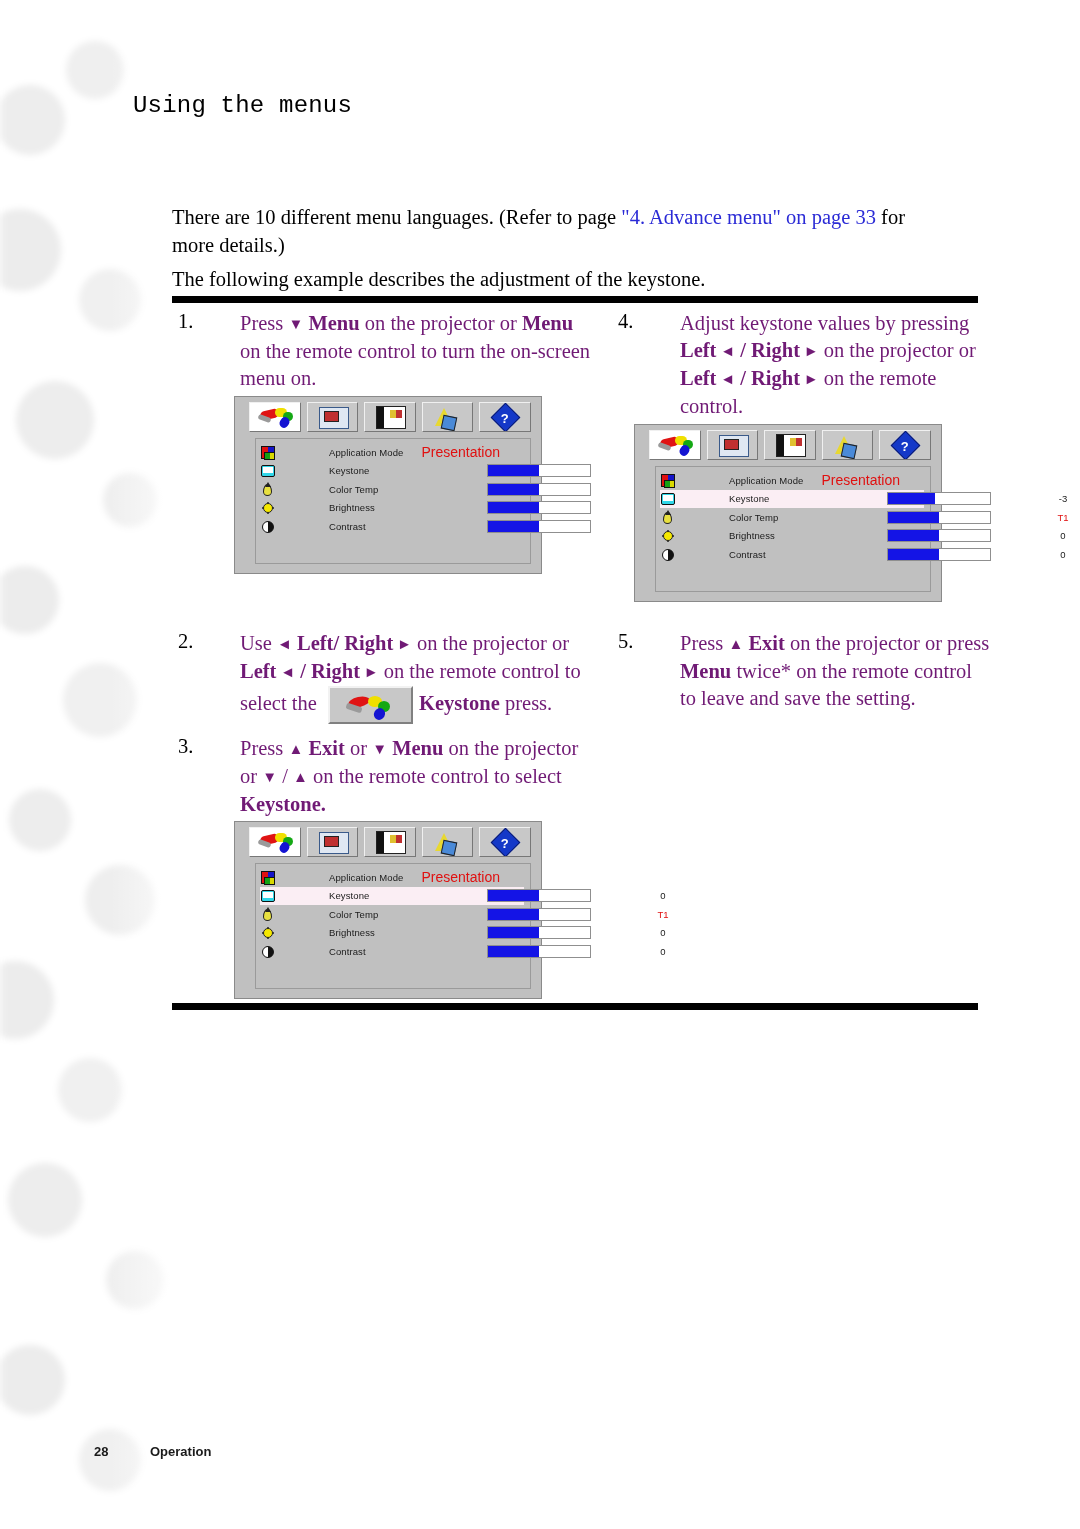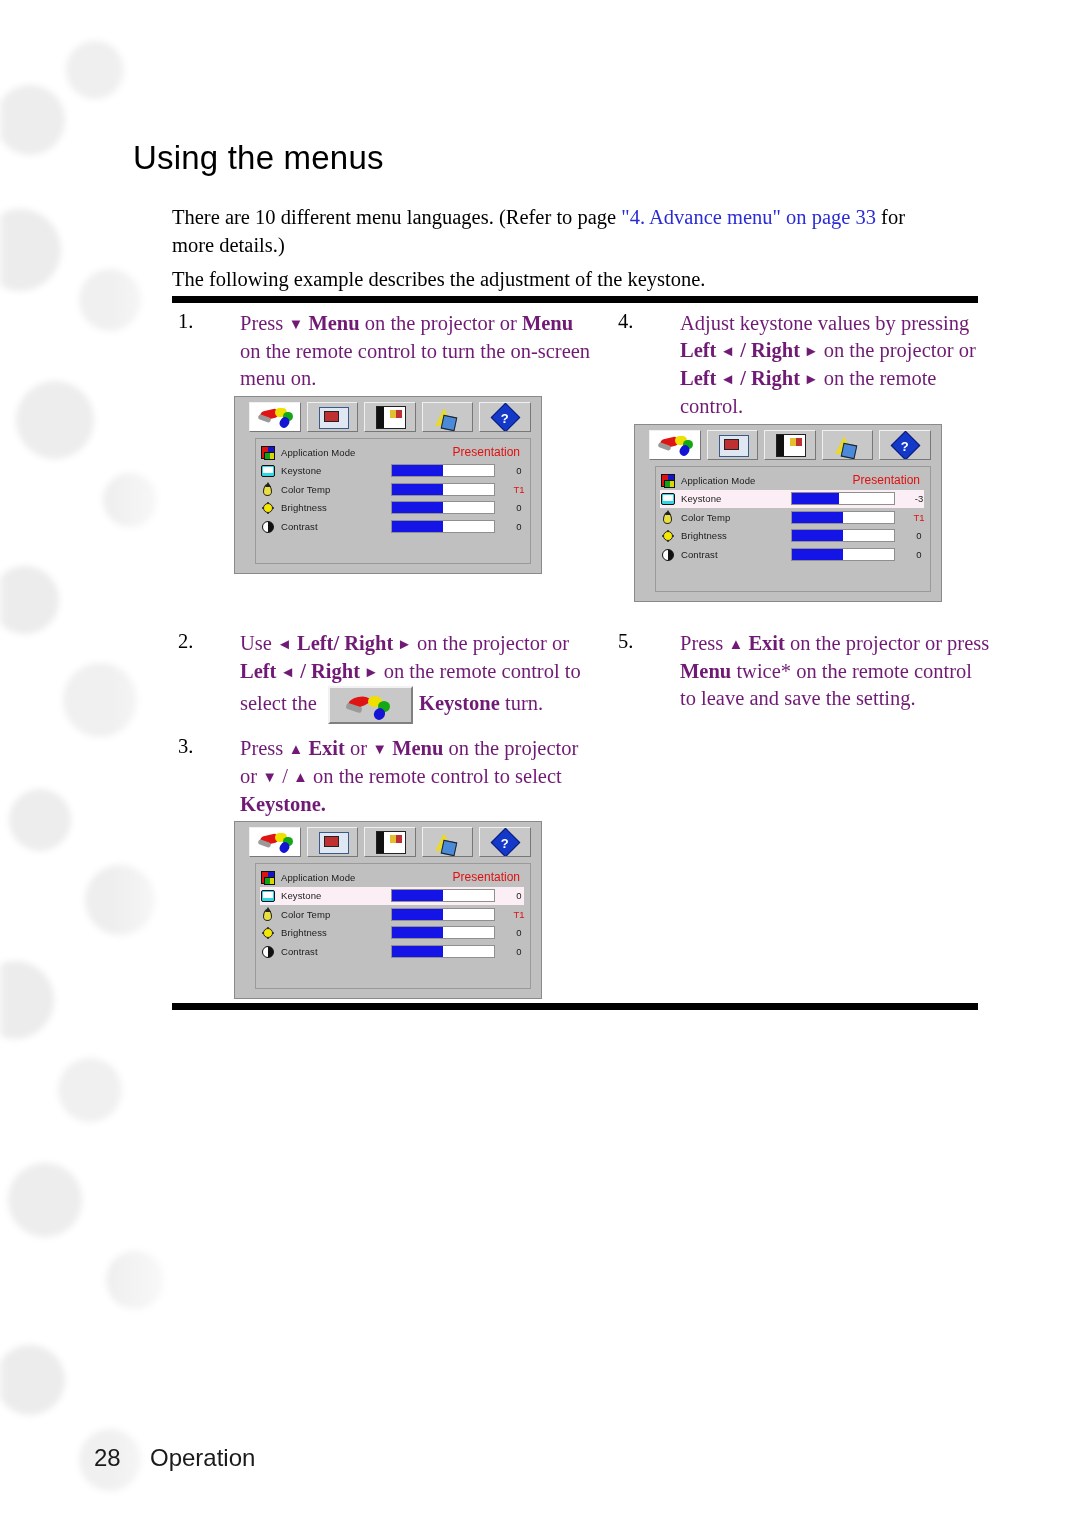--- a/index.html
+++ b/index.html
@@ -41,24 +41,23 @@
     position:absolute; left:0; top:0; width:200px; height:1529px;
     background:linear-gradient(to right, rgba(255,255,255,0) 55%, #fff 100%);
     pointer-events:none;
   }
 
   
   #page { position:absolute; left:0; top:0; width:1080px; height:1529px; }
 
   .h1{
     position:absolute; left:133px; top:92px;
-    font-size:33px; font-weight:400; color:#000;
-    font-family:Liberation Sans, sans-serif;
+    font-size:24px; font-weight:400; color:#000;
+    font-family:Liberation Mono, monospace;
     letter-spacing:.2px;
-    margin-top:47px;
   }
 
   .para{
     position:absolute; left:172px;
     width:770px;
     font-size:20.5px; line-height:28px; color:#000;
   }
   .p1{ top:139px; }
   .p2{ top:203px; }
   .p3{ top:265px; }
@@ -134,41 +133,41 @@
     position:absolute; left:20px; top:41px; right:10px; bottom:9px;
     background:#c0c0c0;
     border:1px solid #9a9a9a;
     padding:4px 6px 0 4px;
   }
   .osd-row{
     height:18.5px;
     display:flex; align-items:center;
     position:relative;
     font-family:"Liberation Sans", sans-serif;
-    font-size:9.5px; color:#1a1a1a;
+    font-size:9.5px; color:#1a1a1a;gap:48px;
   }
   .osd-row.hl{ background:#fbeef4; }
   .osd-ico{ width:16px; height:15px; margin-right:5px; position:relative; flex:none; }
   .osd-label{ flex:none; width:110px; letter-spacing:.1px; }
   .osd-bar{
     width:104px; height:13px; background:#ffffff;
     border:1px solid #8f8f8f;
     position:relative; flex:none;
   }
   .osd-bar > i{
     position:absolute; left:0; top:0; bottom:0; display:block;
     background:#1414e6;
   }
   .osd-val{
     width:34px; text-align:center; font-size:9.5px; flex:none;
     margin-left:7px;
   }
   .osd-val.red{ color:#e01010; }
   .osd-mode{
-    position:absolute; right:4px; color:#e01010; font-size:12px;
+    position:absolute; right:24px; color:#e01010; font-size:14px;
   }
 
   
   .ic-appmode{
     width:14px;height:13px;position:absolute;left:1px;top:1px;
     background:
       linear-gradient(to right,#e01010 0 50%, #1414c8 50% 100%);
     border:1px solid #111;
   }
   .ic-appmode:after{
@@ -254,21 +253,21 @@
   }
 
   
   .swoosh{ position:absolute; }
   .swoosh .seg{ position:absolute; border-radius:50%; }
 
   
   .footer{
     position:absolute; left:94px; top:1444px;
     font-family:"Liberation Sans", sans-serif;
-    font-size:24px; color:#1a1a1a;
+    font-size:13px; color:#1a1a1a;font-weight:bold;
   }
   .footer .pg{ display:inline-block; width:56px; }
 </style>
 </head>
 <body>
 
 <div id="bg-texture"></div>
 <div id="bg-fade"></div>
 
 <div id="page">
@@ -290,21 +289,21 @@
 
   <div class="step step2">
     <div class="num">2.</div>
     <div class="body">
       <span><span>Use </span><span class="arrow">◄</span><span class="b"> Left/ Right</span><span class="arrow"> ►</span><span> on the projector or </span><span class="b">Left</span><span class="arrow"> ◄</span><span class="b"> / Right</span><span class="arrow"> ►</span><span> on the remote control to select the </span></span><span class="inline-pic-btn"><span class="swoosh" style="left:16px;top:7px;width:54px;height:24px;">
         <span class="seg" style="left:2px;top:2px;width:22px;height:10px;background:#e01414;transform:rotate(-12deg);"></span>
         <span class="seg" style="left:22px;top:1px;width:14px;height:11px;background:#f0e000;"></span>
         <span class="seg" style="left:32px;top:6px;width:12px;height:11px;background:#14a814;"></span>
         <span class="seg" style="left:28px;top:13px;width:11px;height:12px;background:#1414d2;transform:rotate(28deg);"></span>
         <span class="seg" style="left:0px;top:10px;width:16px;height:6px;background:#9a9a9a;border-radius:2px;transform:rotate(18deg);"></span>
-      </span></span><span><span class="b">Keystone</span><span> turn.</span></span>
+      </span></span><span><span class="b">Keystone</span><span> press.</span></span>
     </div>
   </div>
 
   <div class="step step3">
     <div class="num">3.</div>
     <div class="body"><span>Press </span><span class="arrow">▲</span><span class="b"> Exit</span><span> or </span><span class="arrow">▼</span><span class="b"> Menu</span><span> on the projector or </span><span class="arrow">▼</span><span> / </span><span class="arrow">▲</span><span> on the remote control to select </span><span class="b">Keystone.</span></div>
   </div>
 
   <div class="step step4">
     <div class="num">4.</div>

